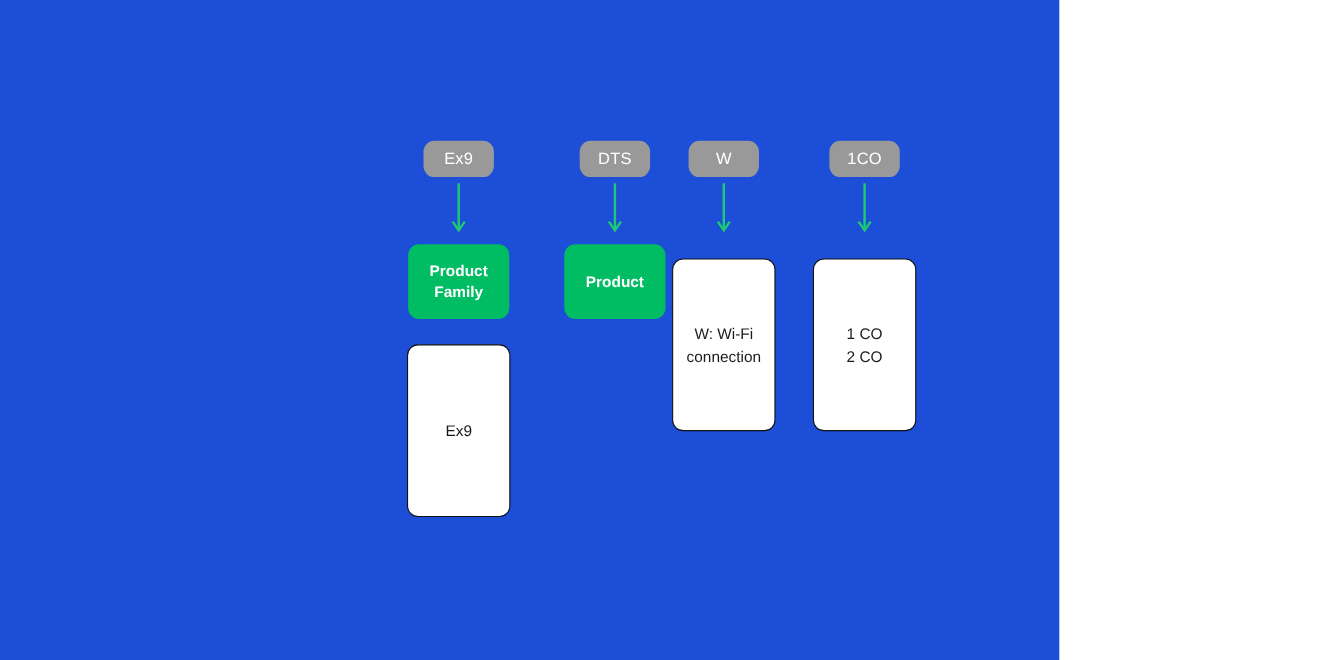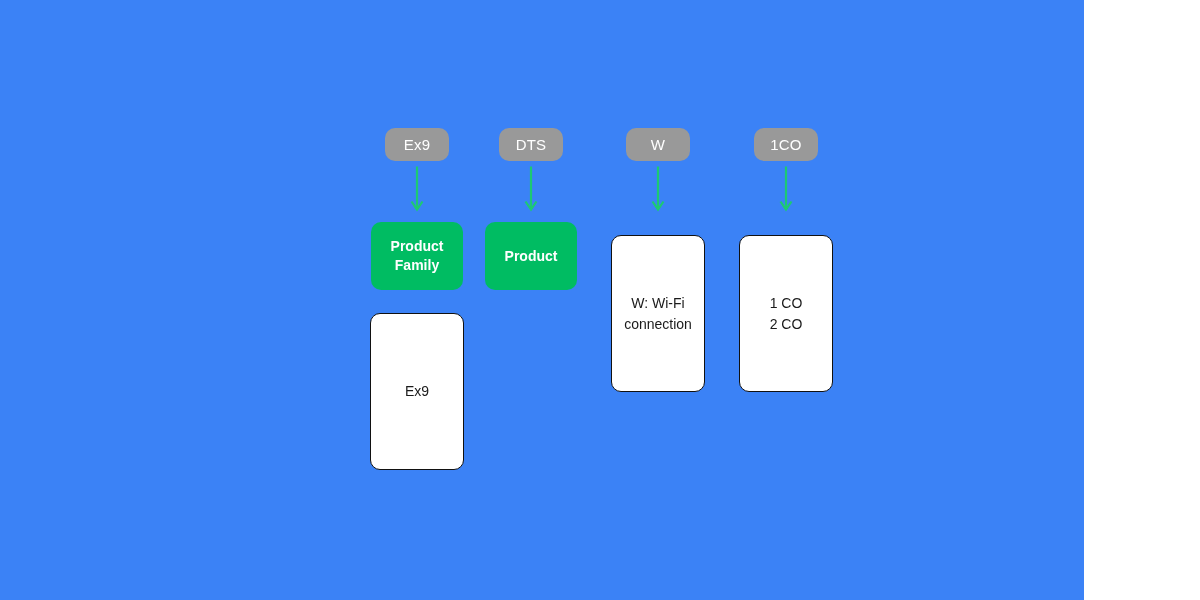--- a/index.html
+++ b/index.html
@@ -3,35 +3,35 @@
 <meta charset="utf-8">
 <style>
   html, body {
     margin: 0;
     padding: 0;
     background: #ffffff;
     font-family: "Liberation Sans", "DejaVu Sans", sans-serif;
   }
   .canvas {
     position: relative;
-    width: 1084px;
+    width: 963px;
     height: 600px;
-    background: #3b82f6;
+    background: #1d4ed8;
     overflow: hidden;
   }
   .column {
     position: absolute;
     top: 128px;
     width: 94px;
     display: flex;
     flex-direction: column;
     align-items: center;
   }
   .col-0 { left: 370px; }
-  .col-1 { left: 484px; }
+  .col-1 { left: 512px; }
   .col-2 { left: 611px; }
   .col-3 { left: 739px; }
 
   .badge {
     min-width: 64px;
     height: 33px;
     box-sizing: border-box;
     padding: 0 13px;
     background: #999999;
     color: #ffffff;

